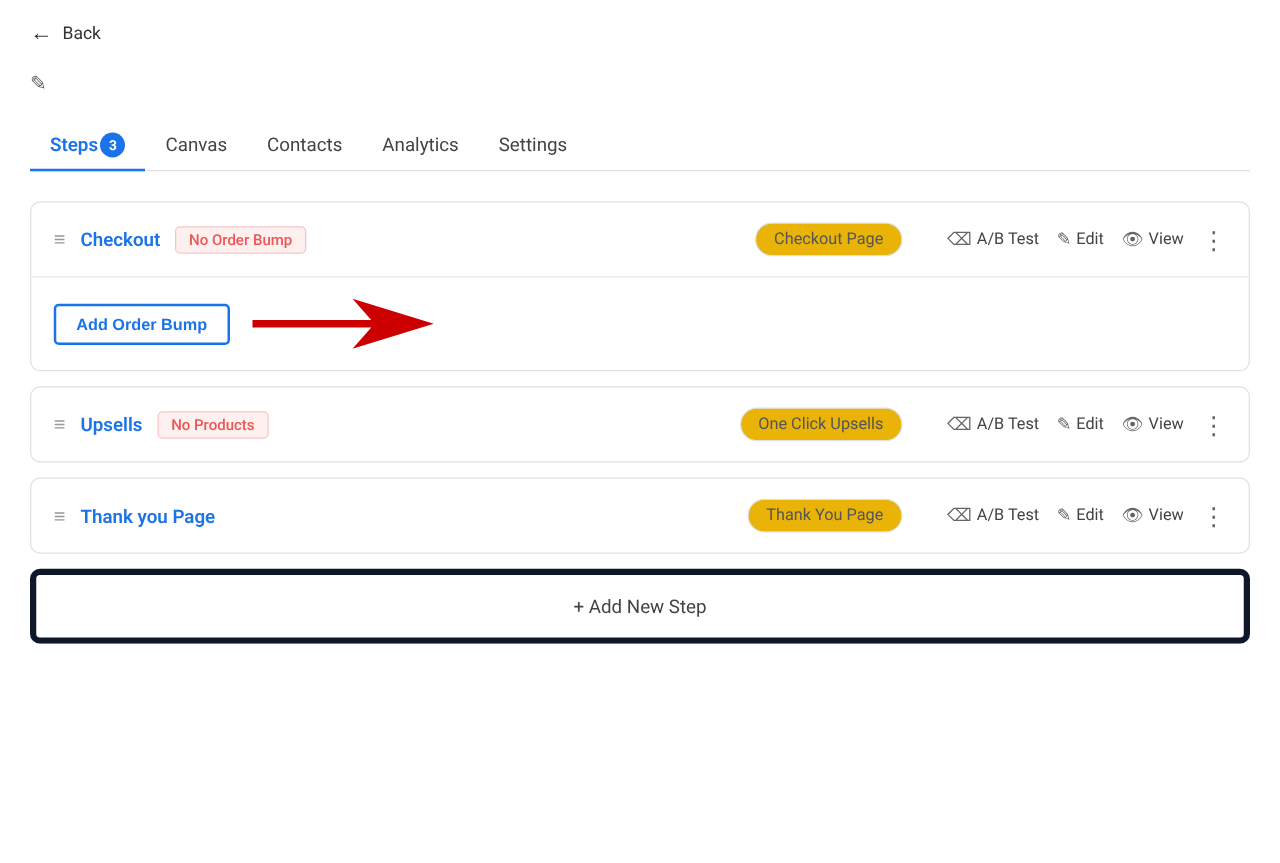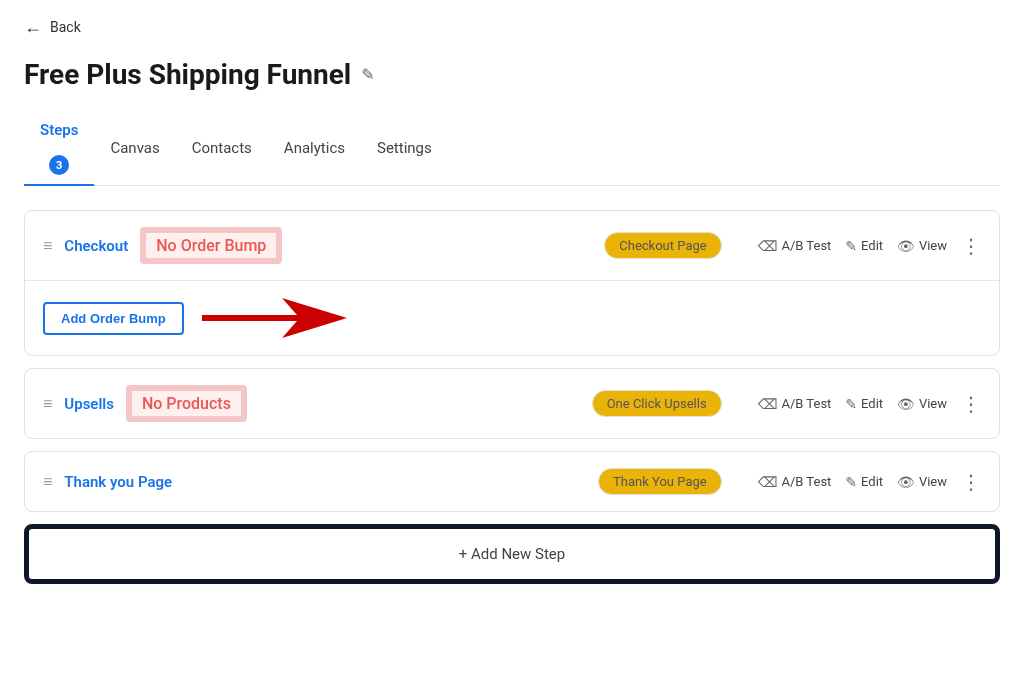--- a/index.html
+++ b/index.html
@@ -56,23 +56,22 @@
       margin-bottom: 24px;
     }
     .tab {
       padding: 10px 16px;
       font-size: 15px;
       color: #444;
       cursor: pointer;
       position: relative;
       display: flex;
       align-items: center;
-      gap: 16px;
+      gap: 2px;
       text-decoration: none;
-      flex-direction: column;
     }
     .tab.active {
       color: #1a73e8;
       font-weight: 600;
     }
     .tab.active::after {
       content: '';
       position: absolute;
       bottom: -1px;
       left: 0;
@@ -137,23 +136,23 @@
       font-size: 15px;
       font-weight: 600;
       color: #1a73e8;
       cursor: pointer;
     }
     .step-badge {
       background: #f5f5f5;
       color: #555;
       border-radius: 4px;
       padding: 3px 10px;
-      font-size: 16px;
+      font-size: 12px;
       font-weight: 500;
-      border: 6px solid #be185d;
+      border: 1px solid #be185d;
     }
     .step-badge.warning {
       background: #fff0f0;
       color: #e55;
       border-color: #f5c6c6;
     }
     .page-type-badge {
       margin-left: auto;
       background: #eab308;
       color: #555;
@@ -227,21 +226,20 @@
 <body>
 
 <div class="page-wrapper">
 
   <div class="back-nav">
     <span class="back-arrow">←</span>
     <span class="back-label">Back</span>
   </div>
 
   <div class="page-title-row">
-    <h1 class="page-title">Free Plus Shipping Funnel</h1>
     <span class="edit-icon">✎</span>
   </div>
 
   <div class="tabs-row">
     <div class="tab active">
       <span>Steps</span>
       <span class="tab-badge">3</span>
     </div>
     <div class="tab">
       <span>Canvas</span>

